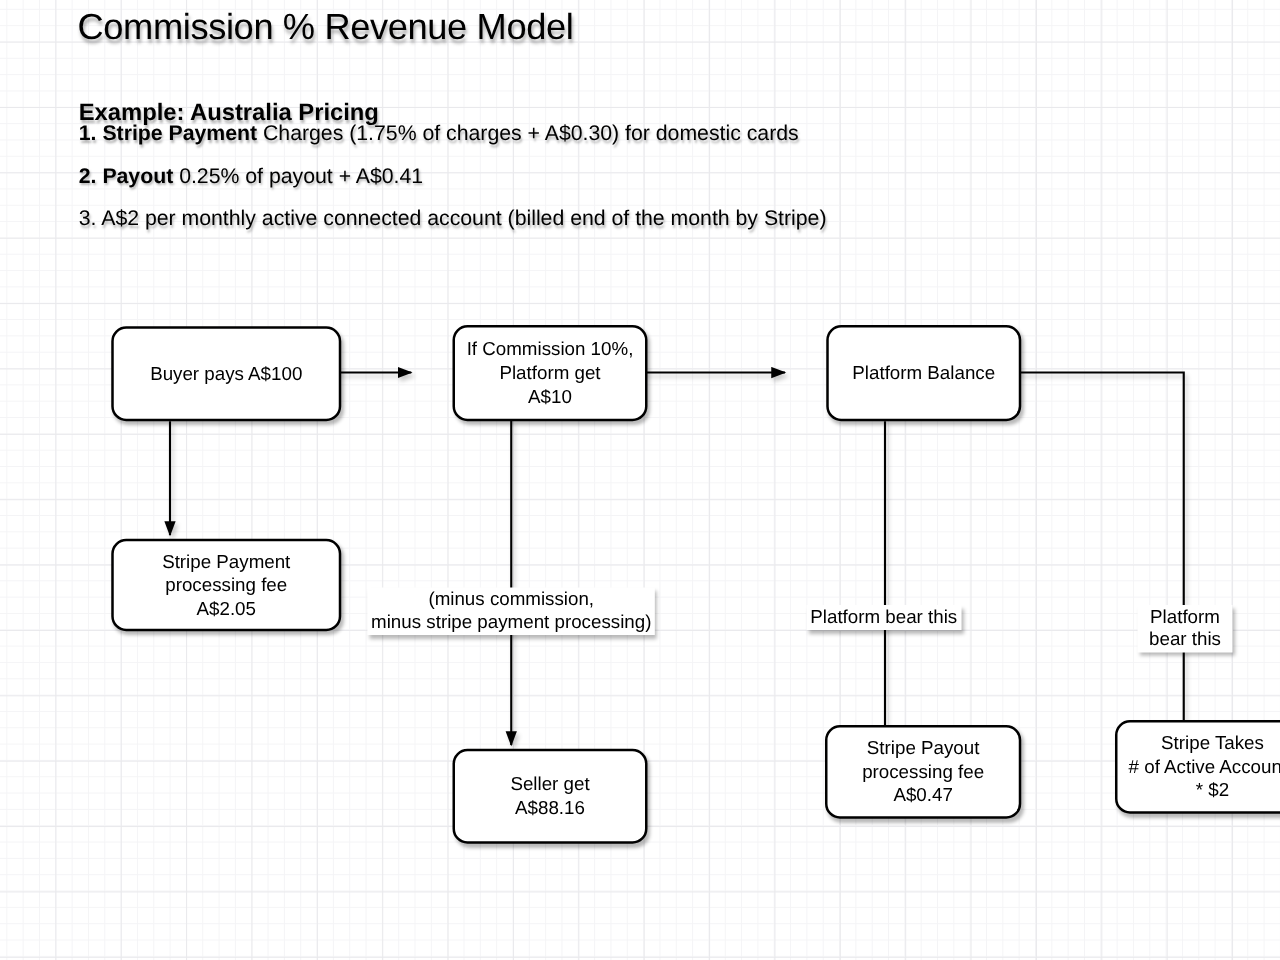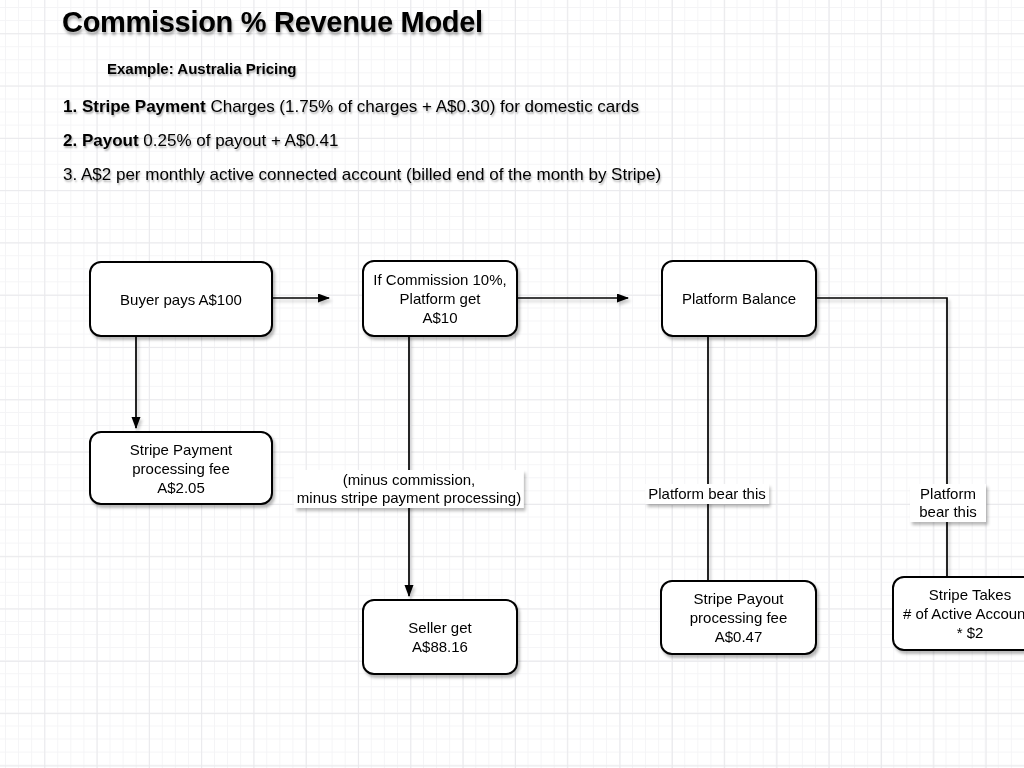--- a/index.html
+++ b/index.html
@@ -16,30 +16,29 @@
     background-image:
       linear-gradient(to right, #e9e9ec 1px, transparent 1px),
       linear-gradient(to bottom, #e9e9ec 1px, transparent 1px),
       linear-gradient(to right, #f4f4f6 1px, transparent 1px),
       linear-gradient(to bottom, #f4f4f6 1px, transparent 1px);
     background-size: 52.3px 52.3px, 52.3px 52.3px, 13.075px 13.075px, 13.075px 13.075px;
     background-position: -8px -19px, -8px -19px, -8px -6px, -8px -6px;
   }
   .page-title {
     position: absolute; left: 62px; top: 6px;
-    font-size: 29px; font-weight: bold; letter-spacing: -0.3px;
+    font-size: 29px; font-weight: normal; letter-spacing: -0.3px;
     text-shadow: 1px 3px 3px rgba(0,0,0,0.35);
     white-space: nowrap;
   }
   .subtitle {
-    position: absolute; left: 63px; top: 60px;
-    font-size: 15px; font-weight: bold;
+    position: absolute; left: 63px; top: 80px;
+    font-size: 19px; font-weight: bold;
     text-shadow: 1px 2px 2px rgba(0,0,0,0.3);
     white-space: nowrap;
-    margin-left: 44px;
   }
   .note {
     position: absolute; left: 63px;
     font-size: 17px;
     text-shadow: 1px 2px 2px rgba(0,0,0,0.3);
     white-space: nowrap;
   }
   .note .b { font-weight: bold; }
   .edges { position: absolute; left: 0; top: 0;
     filter: drop-shadow(2px 3px 1.5px rgba(0,0,0,0.22)); }

